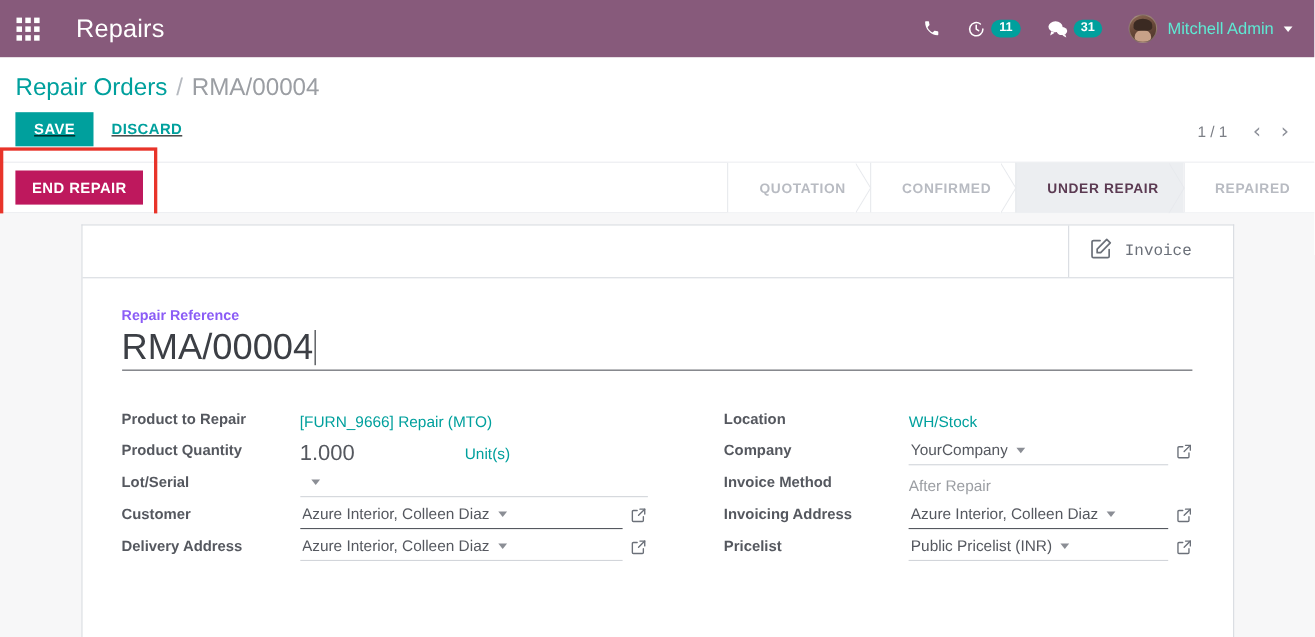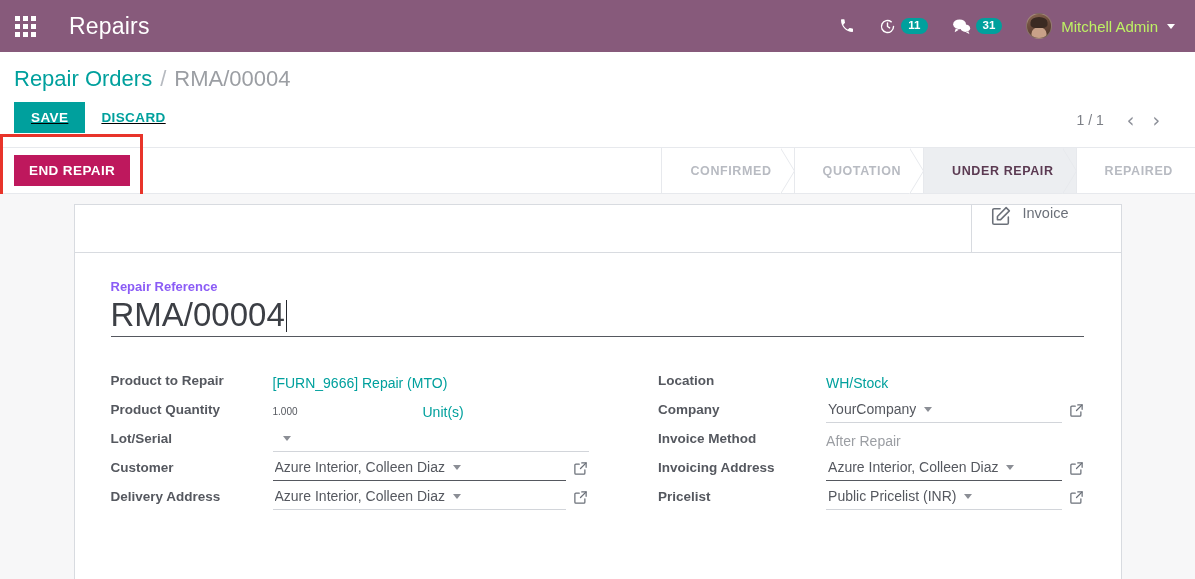--- a/index.html
+++ b/index.html
@@ -92,21 +92,21 @@
     content:"";
     position:absolute;
     left:50%; top:14%;
     width:17px; height:11px;
     transform: translateX(-50%);
     border-radius: 50% 50% 30% 30%;
     background:#3b2a22;
     z-index:2;
   }
   .user-name {
-    color: #bef264;
+    color: #5eead4;
     font-size: 15px;
     margin-left: 9px;
     white-space: nowrap;
     text-align: center;
   }
   .caret-down {
     width: 0; height: 0;
     border-left: 4.5px solid transparent;
     border-right: 4.5px solid transparent;
     border-top: 5px solid #ffffff;
@@ -162,21 +162,21 @@
     border: none;
     font-family: inherit;
     font-size: 13.5px;
     font-weight: 700;
     letter-spacing: .4px;
     padding: 8px 16px;
     cursor: pointer;
   }
   .pager {
     position: absolute;
-    right: 12px; top: 50%;
+    right: 0; top: 50%;
     transform: translateY(-50%);
     display: flex; align-items: center;
     color: #7c7f86;
     font-size: 14px;
   }
   .pager-count { margin-right: 14px; white-space: nowrap; }
   .pager-btn {
     padding: 2px 9px;
     cursor: pointer;
     color: #8d9099;
@@ -284,25 +284,27 @@
     position: relative;
   }
   .sheet-buttonbox {
     display: flex;
     justify-content: flex-end;
     border-bottom: 1px solid #d8dbe0;
     height: 48px;
   }
   .smart-btn {
     display: flex;
+    align-items: center;
     gap: 11px;
     padding: 0 22px 0 18px;
     border-left: 1px solid #d8dbe0;
     cursor: pointer;
     min-width: 150px;
+    font-family: Liberation Mono, monospace;
   }
   .smart-btn-label {
     color: #6b7079;
     font-size: 14.5px;
   }
 
   .sheet-body { padding: 26px 36px 0 36px; }
 
   .title-block { margin-bottom: 30px; }
   .title-label {
@@ -411,21 +413,21 @@
   }
   .ext-link {
     flex: 0 0 auto;
     width: 17px; height: 17px;
     cursor: pointer;
     display: flex; align-items: center; justify-content: center;
   }
   .qty-row { display: flex; align-items: center; }
   .qty-num {
     color: #55585f;
-    font-size: 10px;
+    font-size: 20px;
     width: 150px;
     flex: 0 0 150px;
     padding-top: 3px;
   }
 
   .spacer-rows { height: 36px; }
 </style>
 </head>
 <body>
 
@@ -503,24 +505,24 @@
 </div>
 
 <div class="statusbar-row">
   <div class="btn-end-repair-wrap">
     <button class="btn-end-repair">END REPAIR</button>
     <div class="highlight-box"></div>
   </div>
   <div class="status-spacer"></div>
   <div class="statusbar">
     <div class="status-step">
+      <span>QUOTATION</span>
+    </div>
+    <div class="status-step">
       <span>CONFIRMED</span>
-    </div>
-    <div class="status-step">
-      <span>QUOTATION</span>
     </div>
     <div class="status-step active">
       <span>UNDER REPAIR</span>
     </div>
     <div class="status-step last">
       <span>REPAIRED</span>
     </div>
   </div>
 </div>
 

